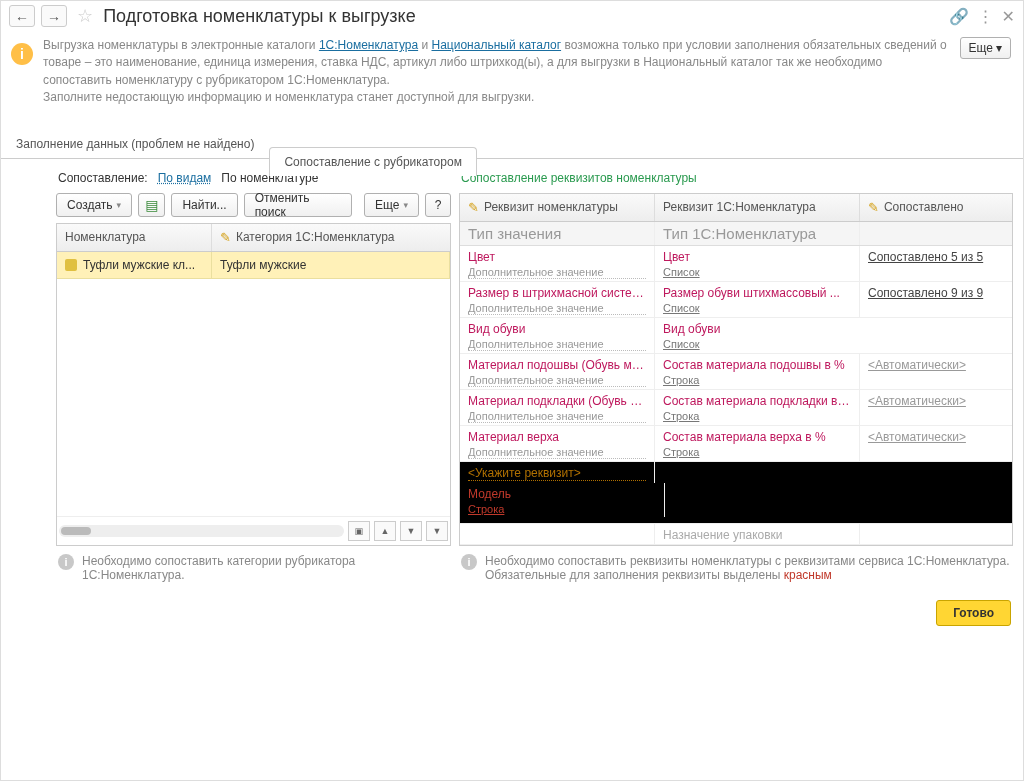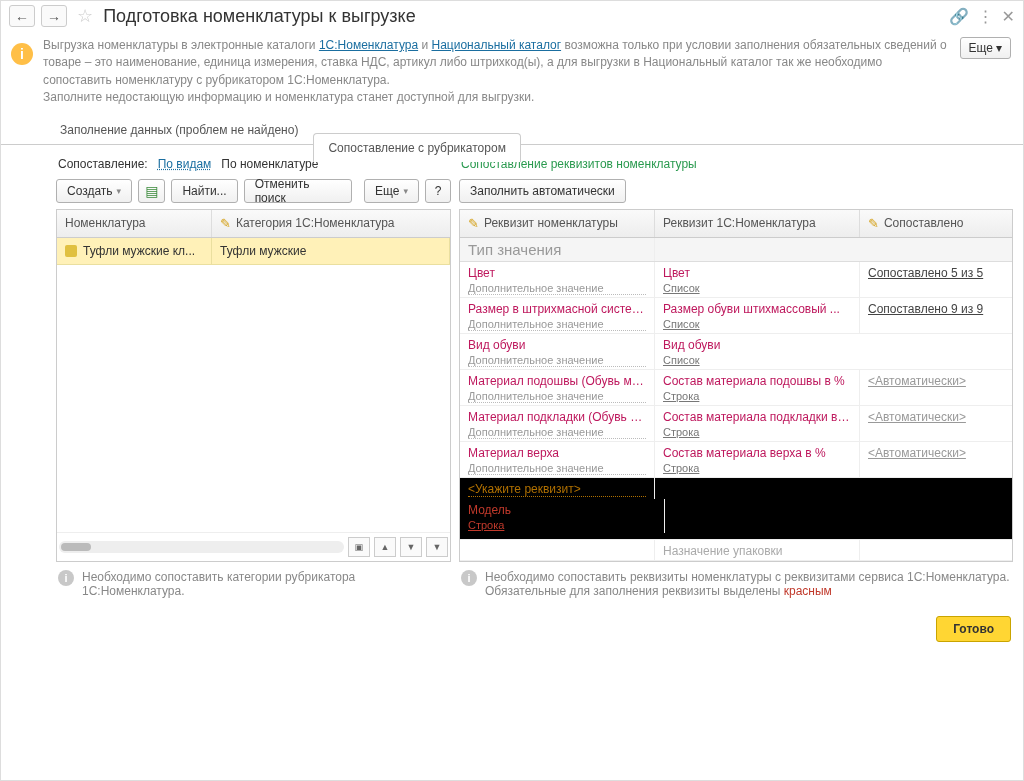--- a/index.html
+++ b/index.html
@@ -11,21 +11,21 @@
   .title { font-size: 18px; color: #333; flex: 1; }
   .titlebar-right { display: flex; gap: 8px; align-items: center; }
   .titlebar-right span { color: #999; font-size: 16px; cursor: pointer; }
 
   .info-banner { display: flex; padding: 6px 12px 6px 10px; gap: 10px; align-items: flex-start; }
   .info-icon-big { width: 22px; height: 22px; border-radius: 50%; background: #ffbf47; color: #fff; font-weight: bold; display: flex; align-items: center; justify-content: center; font-size: 14px; margin-top: 6px; flex-shrink: 0; }
   .info-text { flex: 1; color: #888; line-height: 1.45; }
   .info-text a { color: #1a6ea0; text-decoration: underline; }
   .more-btn { border: 1px solid #b0b0b0; background: linear-gradient(#fff,#f0f0f0); padding: 3px 8px; border-radius: 3px; cursor: pointer; display: flex; align-items: center; gap: 3px; }
 
-  .tabs { display: flex; border-bottom: 1px solid #ccc; margin-top: 2px; padding-left: 44px; }
+  .tabs { display: flex; border-bottom: 1px solid #ccc; margin-top: 16px; }
   .tab { padding: 7px 14px; border: 1px solid transparent; border-bottom: none; cursor: pointer; color: #555; }
   .tab.active { border-color: #ccc; background: #fff; border-radius: 4px 4px 0 0; position: relative; top: 18px; }
 
   .content { display: flex; gap: 8px; padding: 8px 10px; }
   .left-pane { width: 440px; display: flex; flex-direction: column; padding-left: 45px; }
   .right-pane { flex: 1; display: flex; flex-direction: column; }
 
   .subheader-row { display: flex; align-items: center; gap: 10px; padding: 4px 0 8px 2px; }
   .subheader-row .static { color: #333; }
   .mode-link { color: #1a6ea0; text-decoration: underline dotted; cursor: pointer; }
@@ -167,37 +167,35 @@
         </div>
       </div>
       <div class="hint-row">
         <div class="hint-icon">i</div>
         <span>Необходимо сопоставить категории рубрикатора 1С:Номенклатура.</span>
       </div>
     </div>
 
     <div class="right-pane">
       <div class="right-title">Сопоставление реквизитов номенклатуры</div>
-      <div class="toolbar">
-        <div class="btn">Заполнить автоматически</div>
-      </div>
       <div class="grid" style="height:330px;">
         <div class="grid-header">
           <div class="gh-cell" style="width:195px;">
               <span class="pencil-icon">✎</span>
               <span>Реквизит номенклатуры</span>
             </div>
           <div class="gh-cell" style="width:205px;">Реквизит 1С:Номенклатура</div>
           <div class="gh-cell" style="flex:1;">
               <span class="pencil-icon">✎</span>
               <span>Сопоставлено</span>
             </div>
         </div>
         <div class="subheader-row2">
           <div class="sh" style="width:195px;">Тип значения</div>
+          <div class="sh" style="width:205px;">Тип 1С:Номенклатура</div>
           <div class="sh" style="flex:1;"></div>
         </div>
         <div class="right-body" id="right-body">
             <div class="req-row">
               <div class="rc c1">
                 <span class="main">Цвет</span>
                 <span class="sub">Дополнительное значение</span>
               </div>
               <div class="rc c2">
                 <span class="main">Цвет</span>

